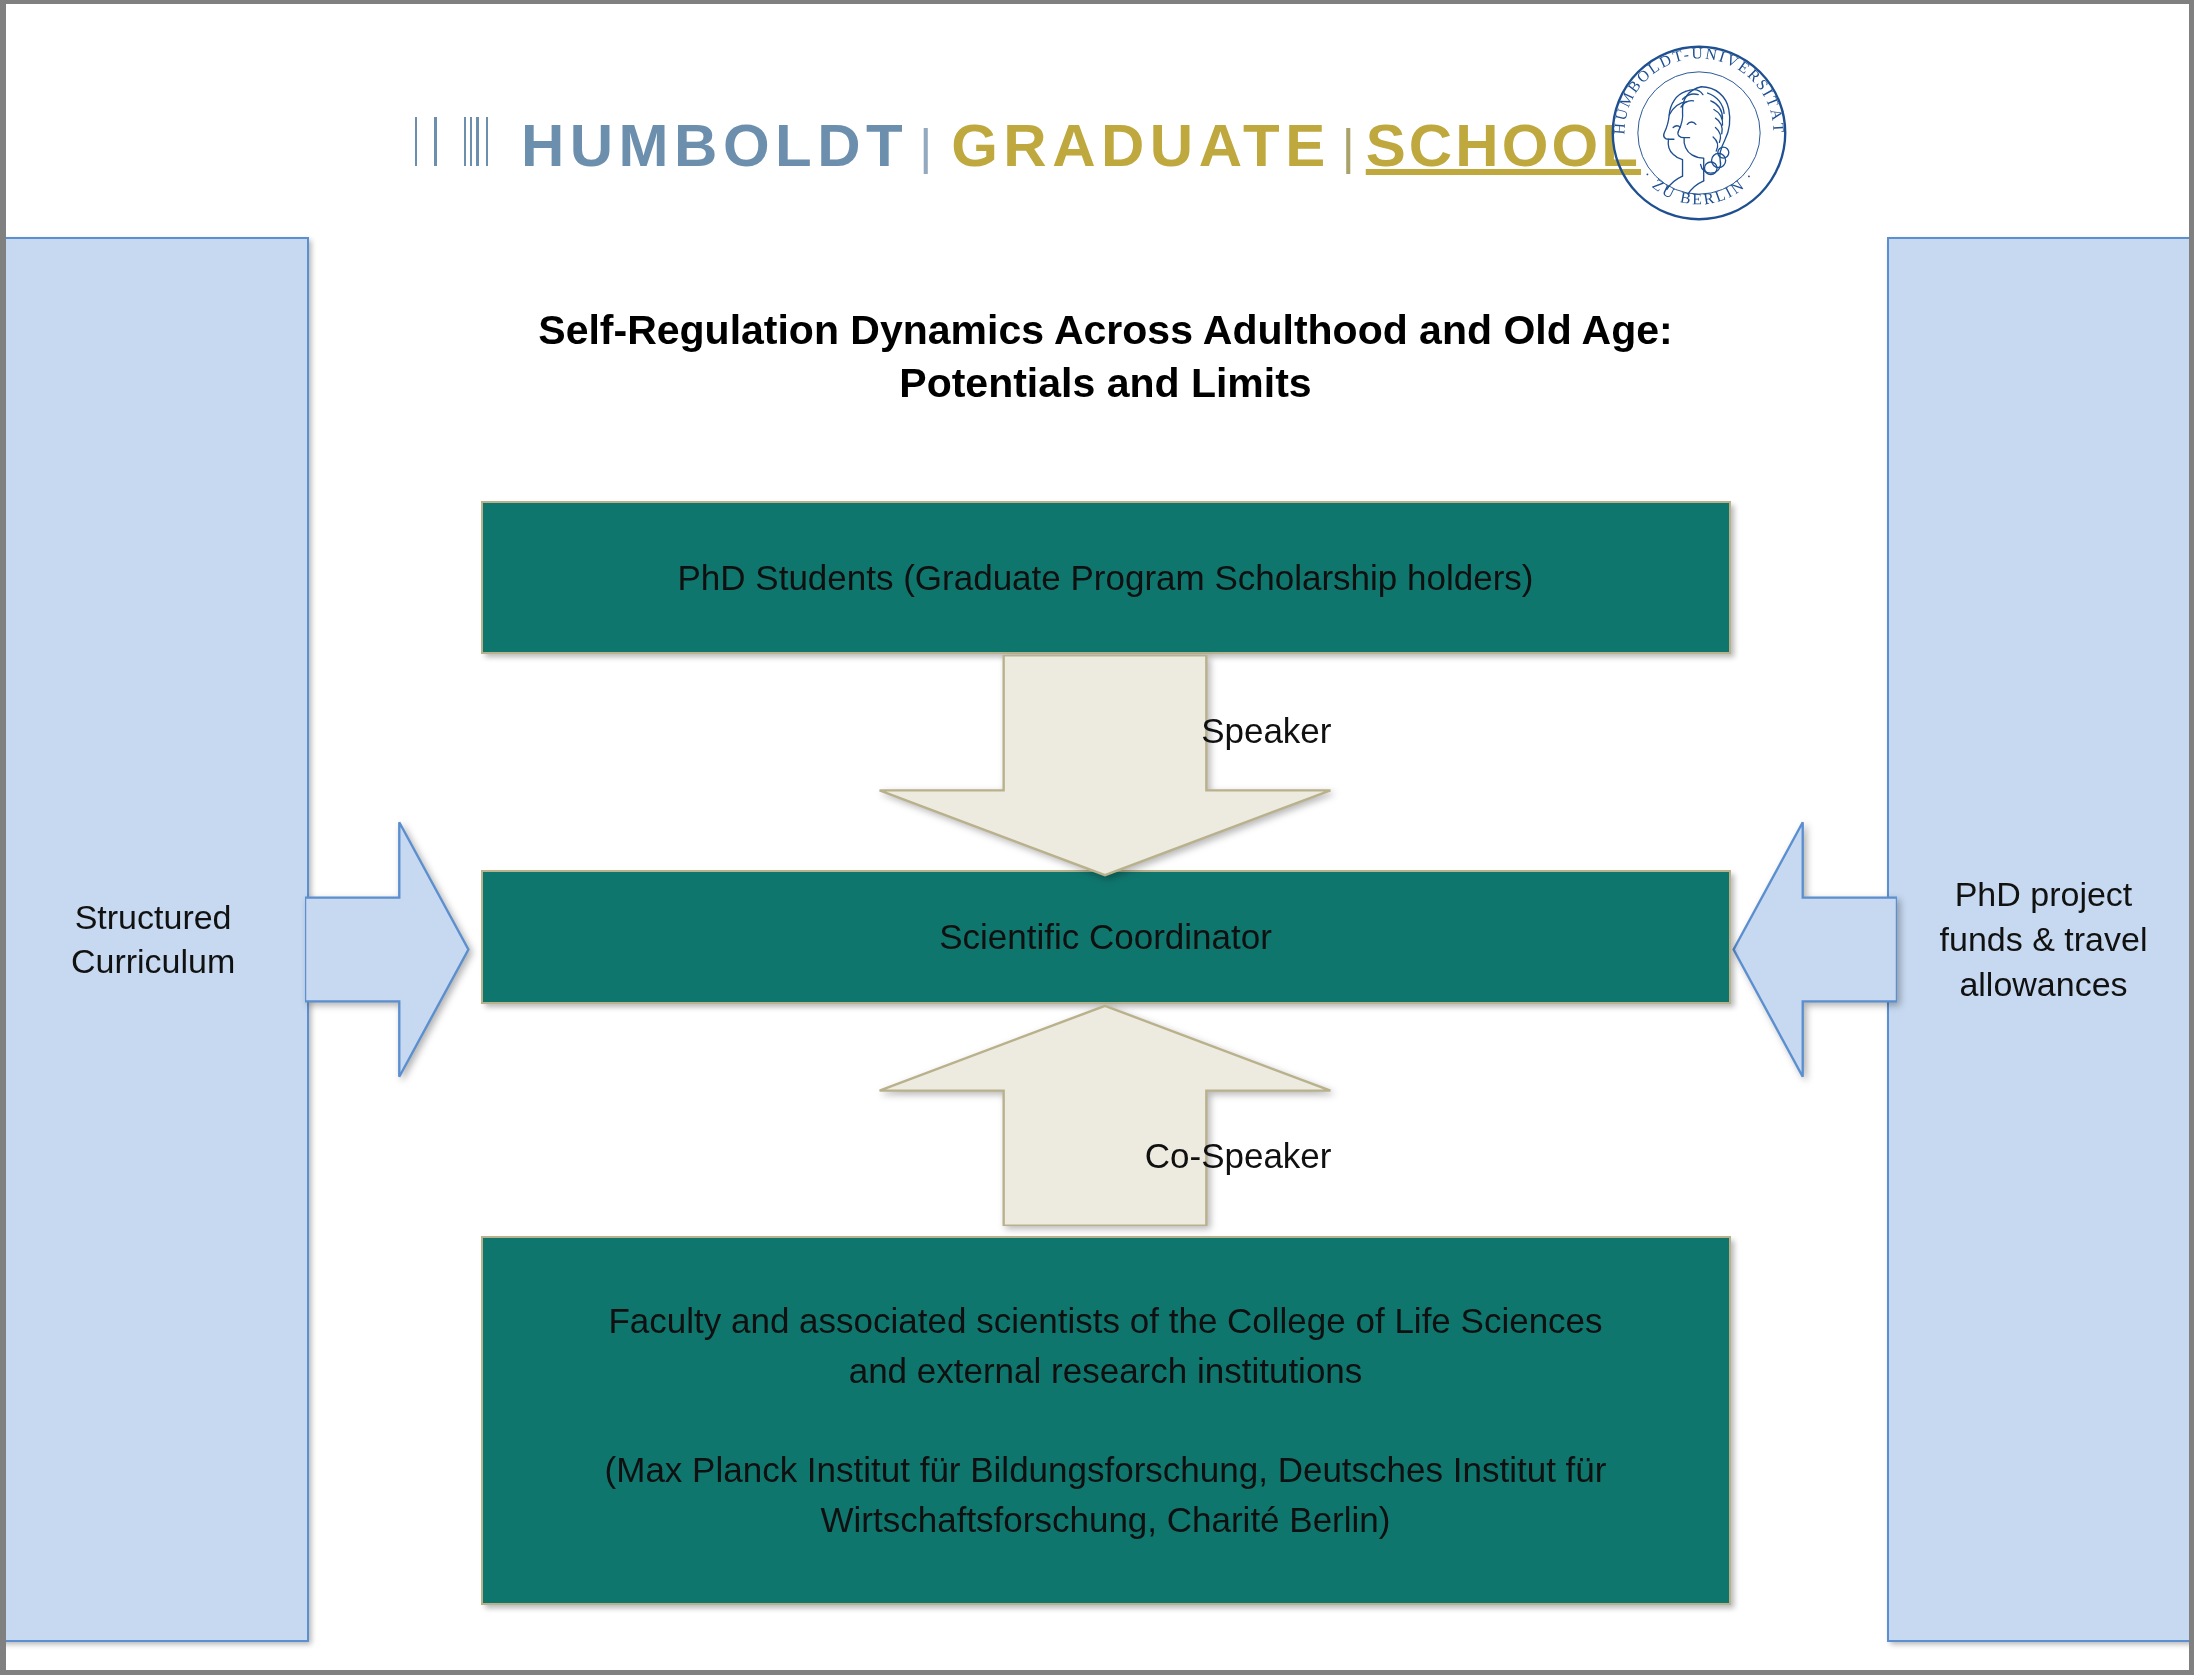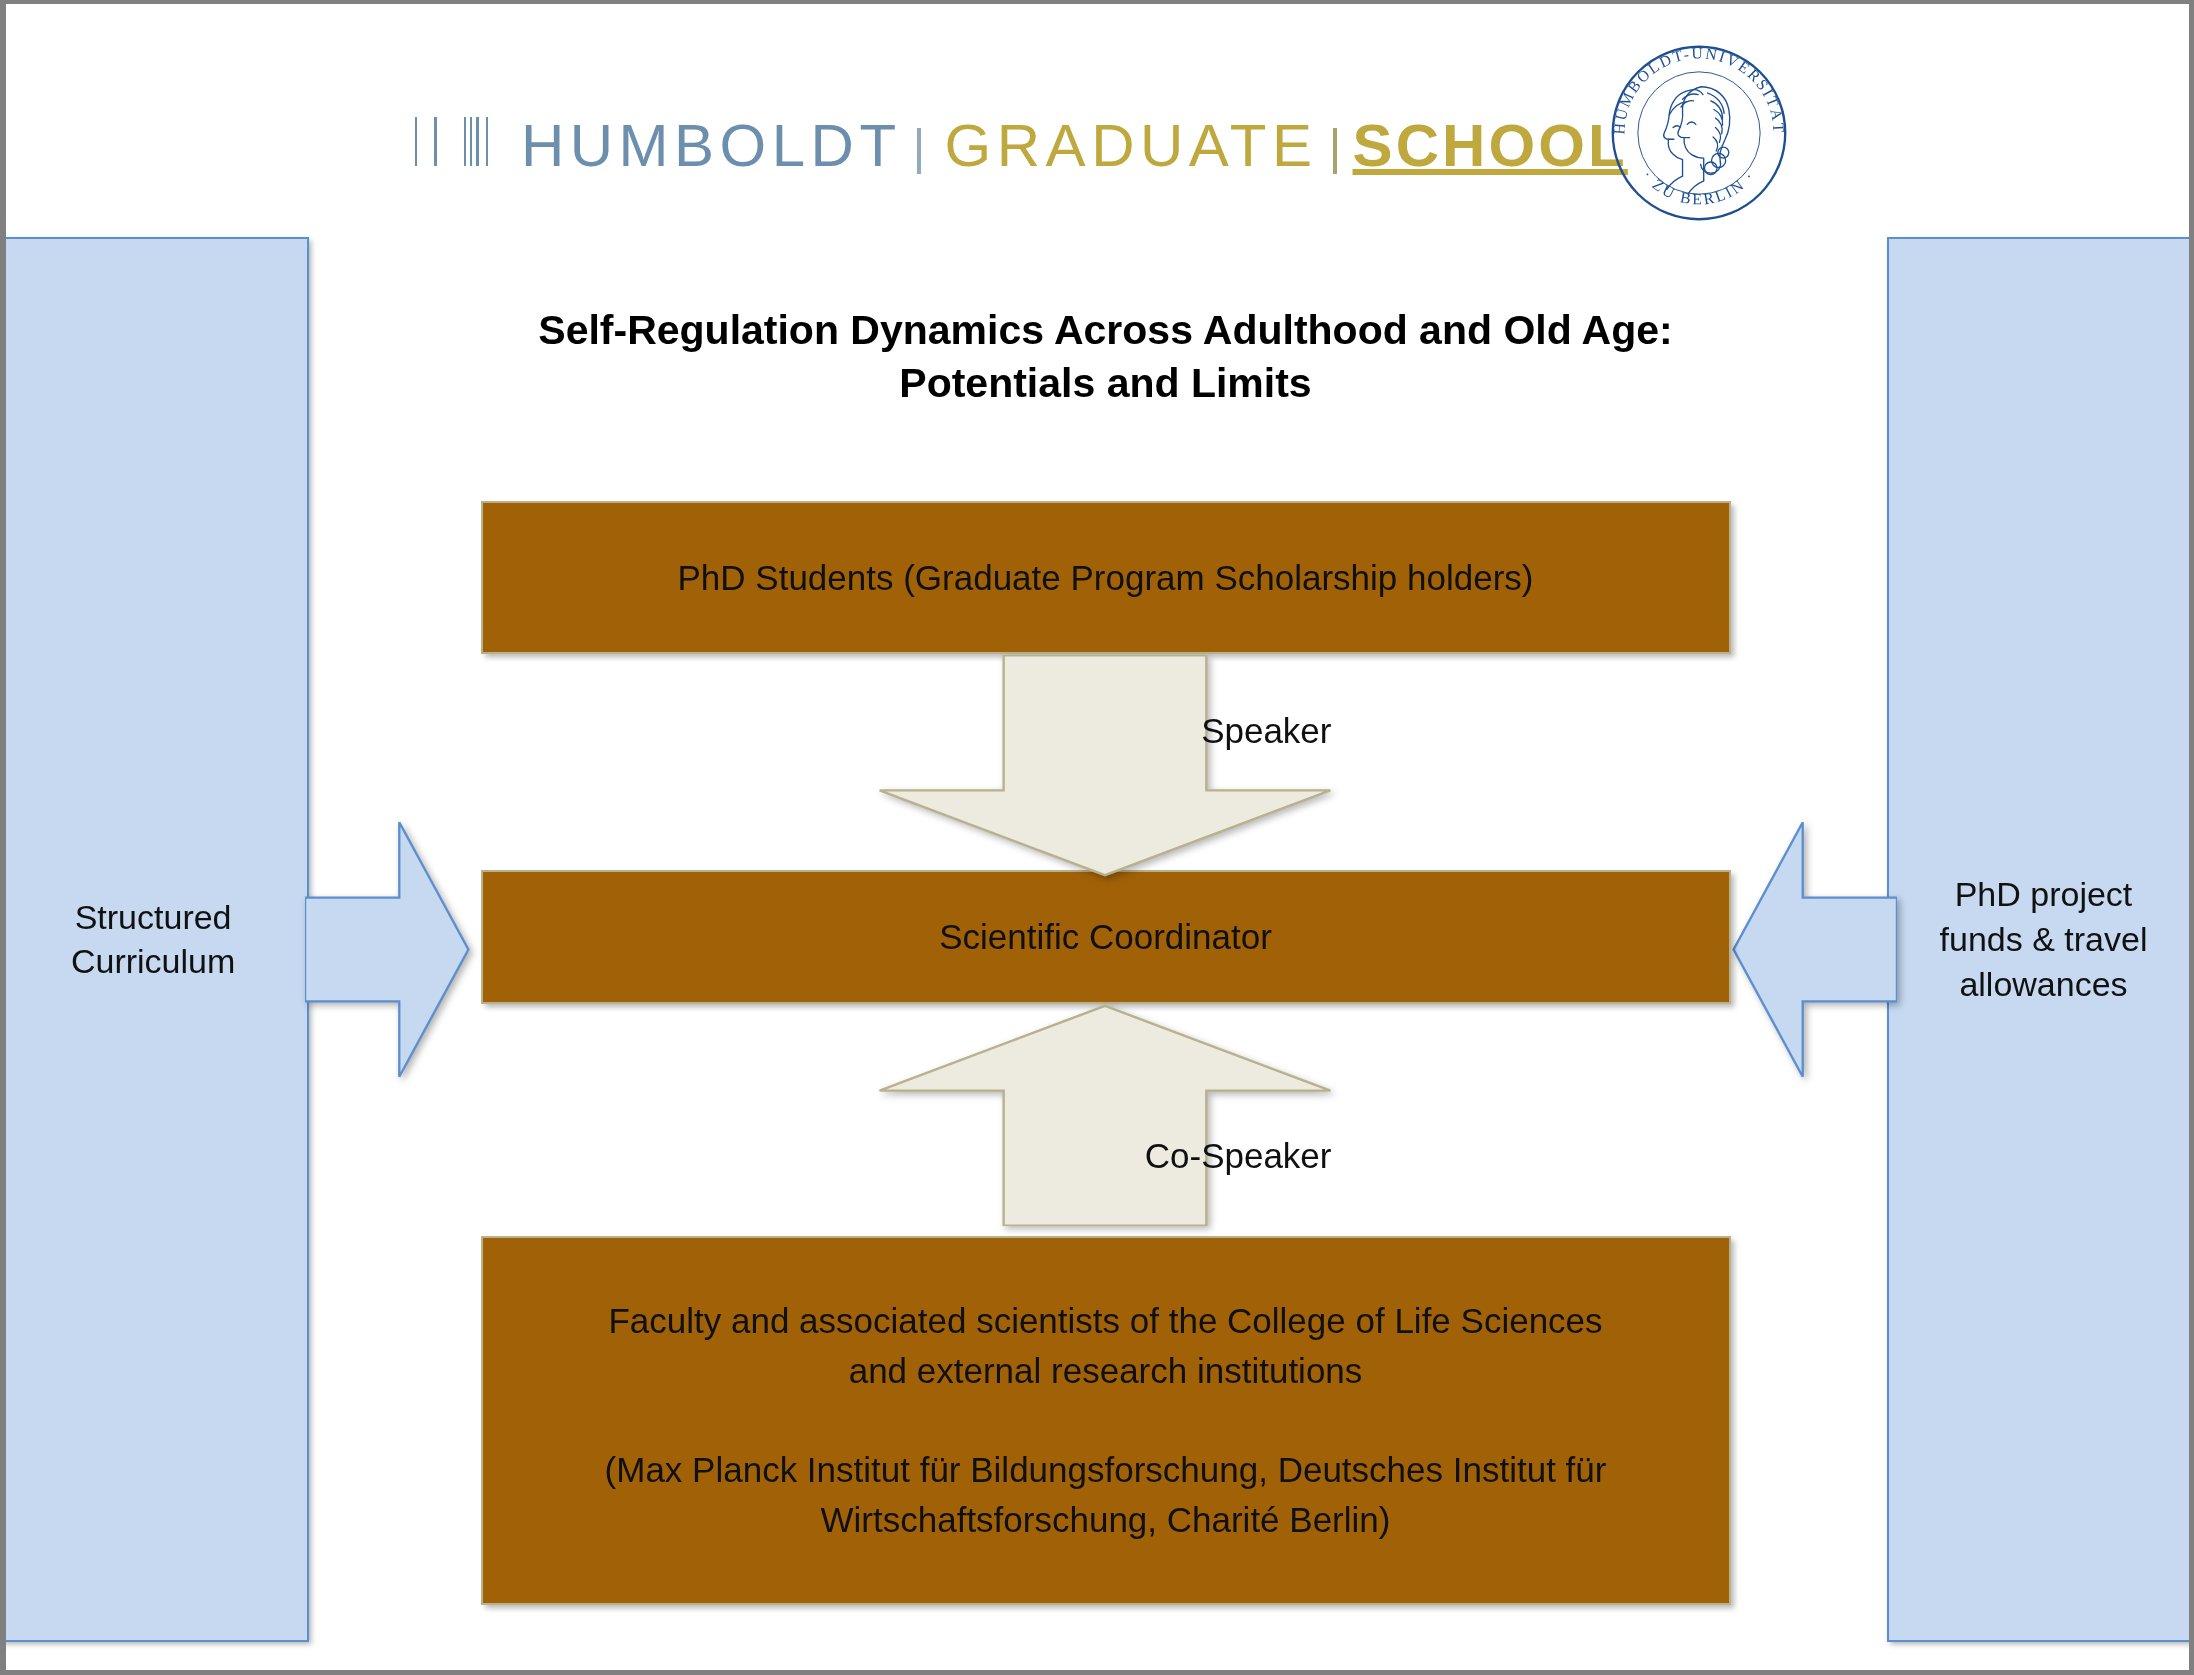--- a/index.html
+++ b/index.html
@@ -56,21 +56,21 @@
   .hgs-bars .gap-lg { width: 27px; background: transparent; }
   .hgs-bars .gap-md { width: 17.3px; background: transparent; }
   .hgs-bars .gap-sm { width: 7px;  background: transparent; }
   .hgs-bars .gap-xs { width: 3.9px;  background: transparent; }
 
   .hgs-word {
     font-family: "Liberation Sans", sans-serif;
     font-size: 60px;
     line-height: 60px;
     letter-spacing: 5.5px;
-    font-weight: 400;
+    font-weight: 700;
     -webkit-text-stroke: 0px;
   }
   .hgs-humboldt { color: #6d8fae; }
   .hgs-sep {
     color: #a8a36b;
     font-size: 50px;
     font-weight: 300;
     padding: 0 11px;
     position: relative;
     top: -1.6px;
@@ -124,21 +124,21 @@
     width: 165px;
     height: 267px;
     filter: drop-shadow(3.9px 3.9px 3.9px rgba(0,0,0,0.30));
   }
   #arrow-left  { left: 299px;  top: 812px; }
   #arrow-right { left: 1726px; top: 812px; }
 
   
   .proc-box {
     position: absolute;
-    background: #a16207;
+    background: #0f766e;
     border: 2.4px solid #b9b18c;
     box-sizing: border-box;
     box-shadow: 3.9px 3.9px 5.5px rgba(0,0,0,0.28);
     display: flex;
     align-items: center;
     justify-content: center;
     text-align: center;
   }
   .proc-box-text {
     font-family: "Liberation Sans", sans-serif;

